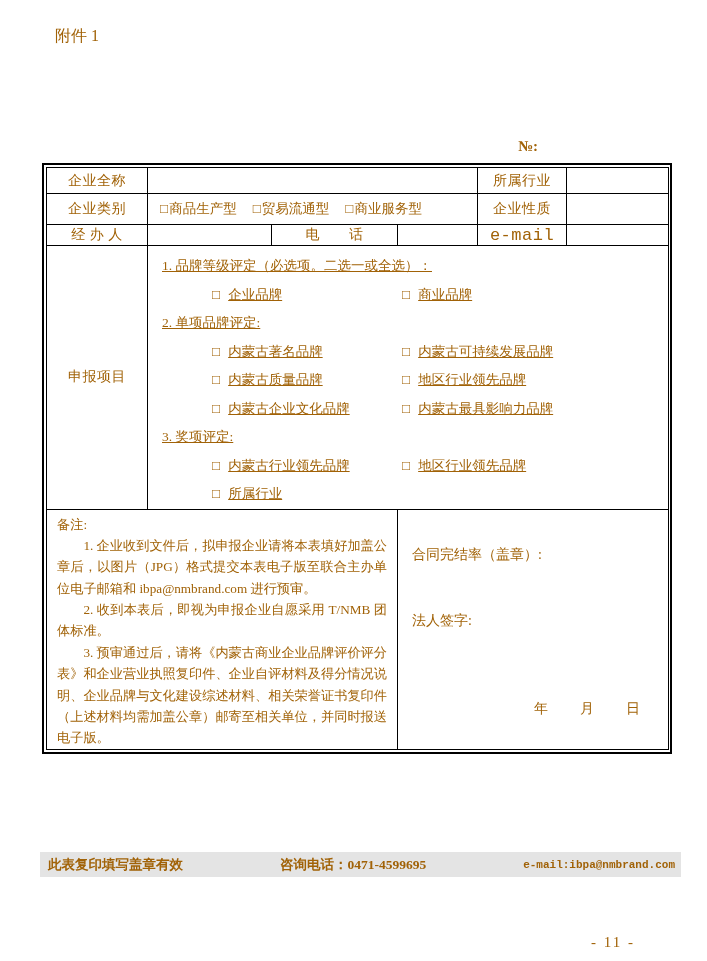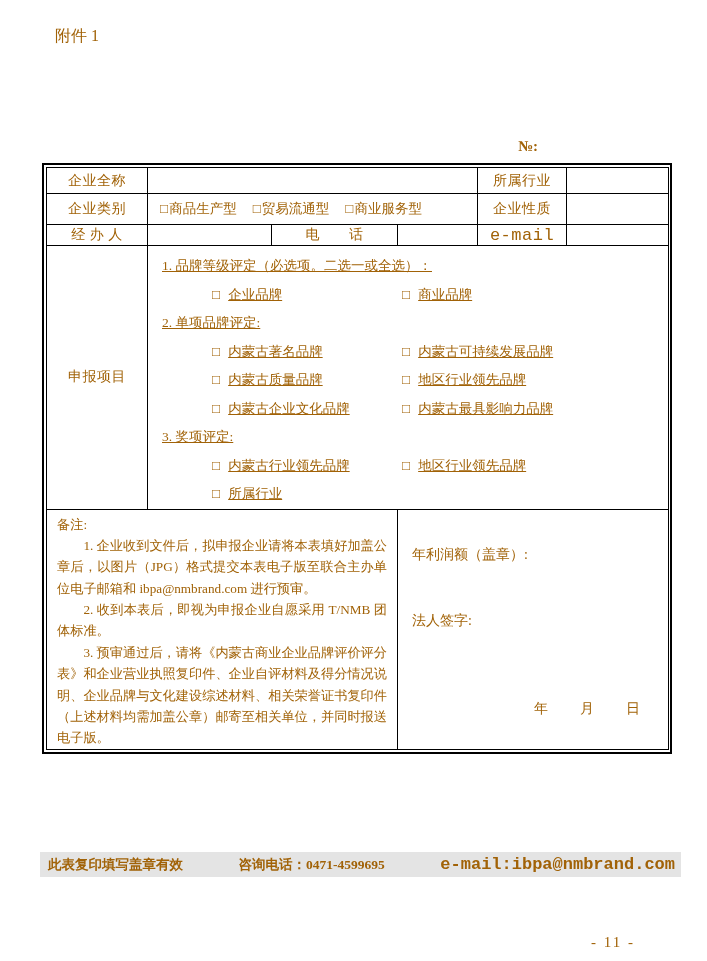--- a/index.html
+++ b/index.html
@@ -55,21 +55,21 @@
   .legal-label { position:absolute; left:14px; top:102px; }
   .date-row { position:absolute; right:28px; top:190px; display:flex; gap:32px; }
 
   
   .footer-bar {
     position:absolute; left:40px; top:852px; width:641px; height:25px;
     background:#e4e4e4; display:flex; align-items:center; justify-content:space-between;
     font-weight:bold; font-size:13.5px; padding:0 6px 0 8px; box-sizing:border-box;
     font-family:"Liberation Serif","DejaVu Serif",serif;
   }
-  .footer-bar .mono { font-family:"Liberation Mono","DejaVu Sans Mono",monospace; font-size:17px; }
+  .footer-bar .mono { font-family:"Liberation Mono","DejaVu Sans Mono",monospace; font-size:11px; }
   .page-number { position:absolute; left:591px; top:934px; font-size:15px; letter-spacing:2px; }
 </style>
 </head>
 <body>
 
 <div id="page">
 
   <div class="attachment">附件 1</div>
   <div class="numero">№:</div>
 
@@ -156,21 +156,21 @@
         <td class="notes-cell" colspan="3">
           <div class="notes-inner">
             <div class="notes-label">备注:</div>
             <p>1. 企业收到文件后，拟申报企业请将本表填好加盖公章后，以图片（JPG）格式提交本表电子版至联合主办单位电子邮箱和 ibpa@nmbrand.com 进行预审。</p>
             <p>2. 收到本表后，即视为申报企业自愿采用 T/NMB 团体标准。</p>
             <p>3. 预审通过后，请将《内蒙古商业企业品牌评价评分表》和企业营业执照复印件、企业自评材料及得分情况说明、企业品牌与文化建设综述材料、相关荣誉证书复印件（上述材料均需加盖公章）邮寄至相关单位，并同时报送电子版。</p>
           </div>
         </td>
         <td class="sign-cell" colspan="3">
           <div class="sign-inner">
-            <div class="unit-label">年利润额（盖章）:</div>
+            <div class="unit-label">合同完结率（盖章）:</div>
             <div class="legal-label">法人签字:</div>
             <div class="date-row">
               <span>年</span>
               <span>月</span>
               <span>日</span>
             </div>
           </div>
         </td>
       </tr>
     </tbody>

